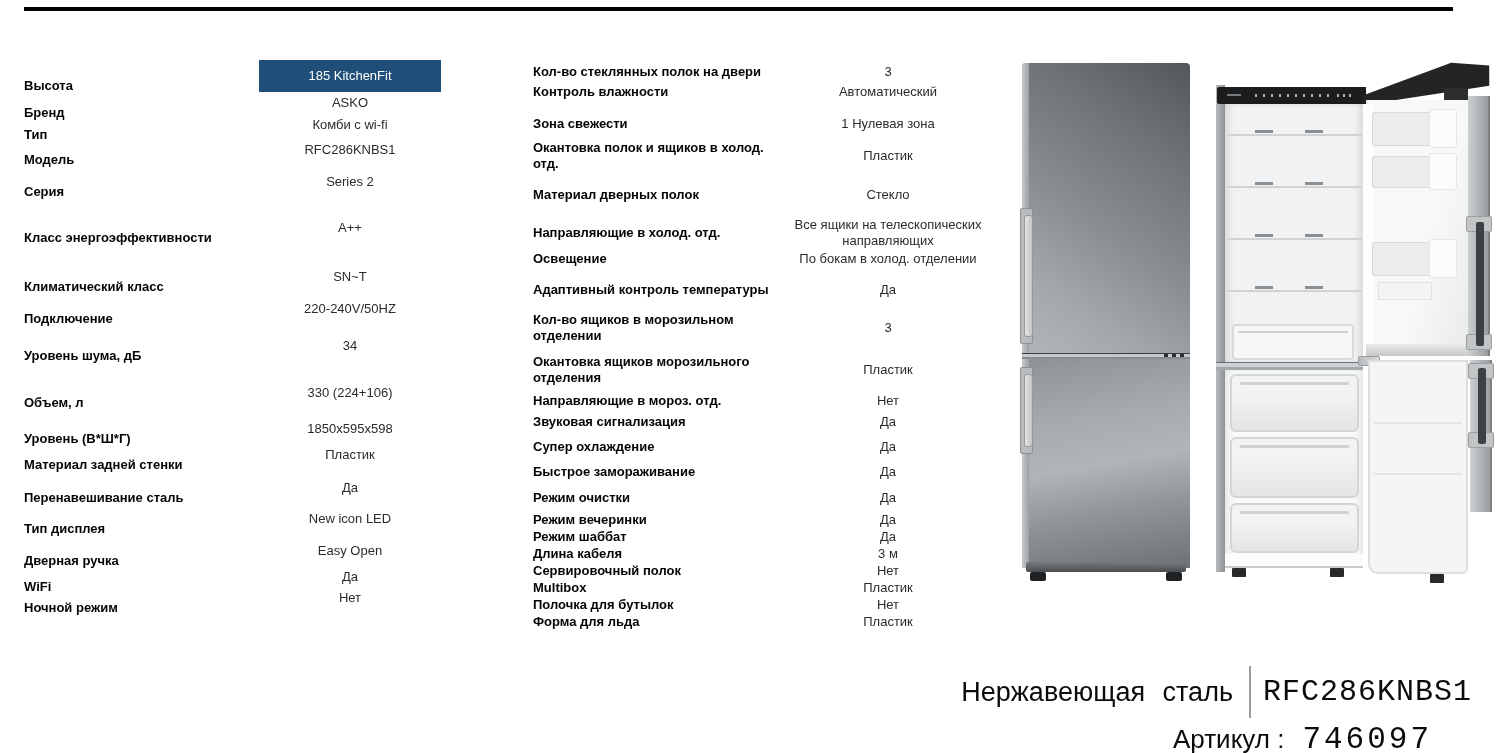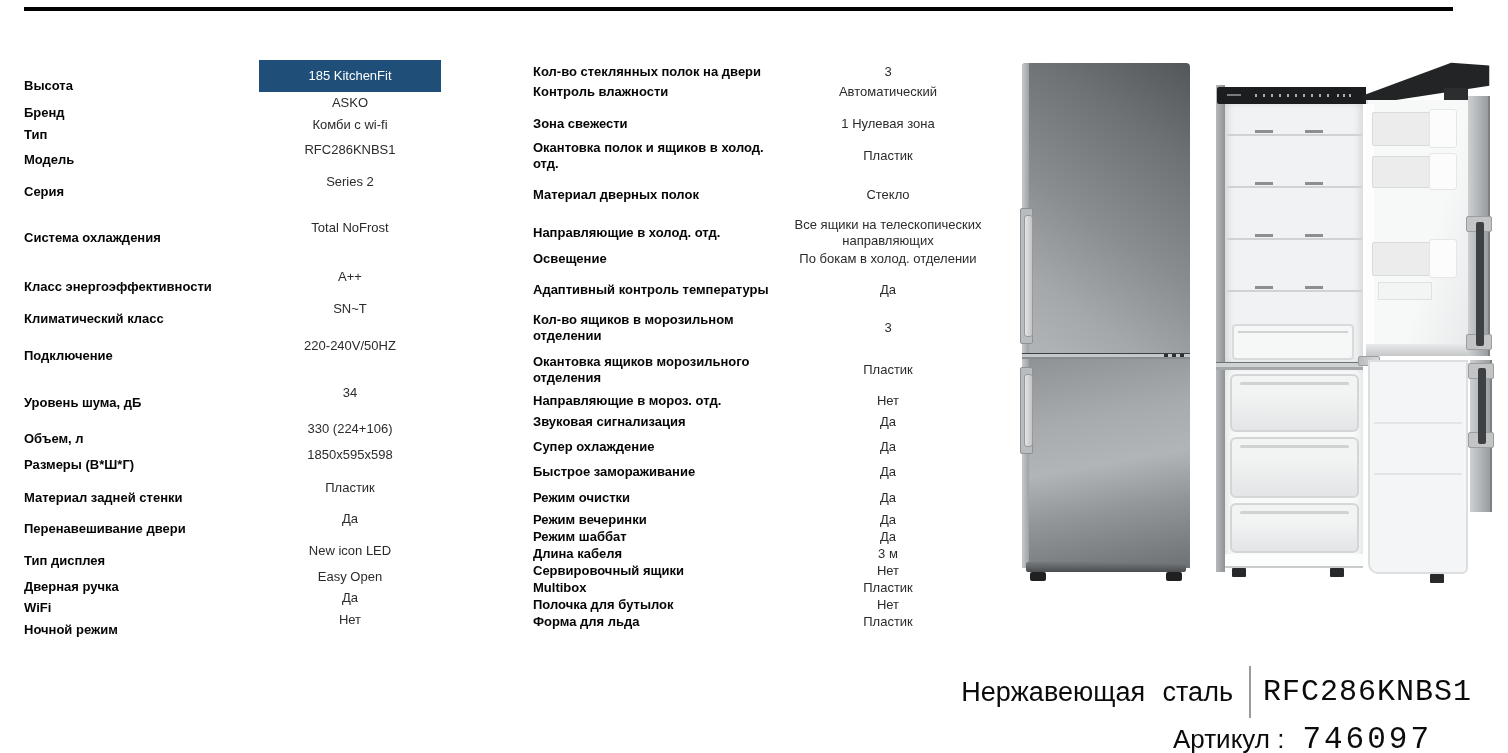--- a/index.html
+++ b/index.html
@@ -166,53 +166,49 @@
     </div>
     <div class="srow">
       <div class="slabel">Модель</div>
       <div class="sval">RFC286KNBS1</div>
     </div>
     <div class="srow">
       <div class="slabel">Серия</div>
       <div class="sval">Series 2</div>
     </div>
     <div class="srow">
-      <div class="slabel">Система охлаждения</div>
-      <div class="sval">Total NoFrost</div>
-    </div>
-    <div class="srow">
       <div class="slabel">Класс энергоэффективности</div>
       <div class="sval">A++</div>
     </div>
     <div class="srow">
       <div class="slabel">Климатический класс</div>
       <div class="sval">SN~T</div>
     </div>
     <div class="srow">
       <div class="slabel">Подключение</div>
       <div class="sval">220-240V/50HZ</div>
     </div>
     <div class="srow">
       <div class="slabel">Уровень шума, дБ</div>
       <div class="sval">34</div>
     </div>
     <div class="srow">
       <div class="slabel">Объем, л</div>
       <div class="sval">330 (224+106)</div>
     </div>
     <div class="srow">
-      <div class="slabel">Размеры (В*Ш*Г)</div>
+      <div class="slabel">Уровень (В*Ш*Г)</div>
       <div class="sval">1850x595x598</div>
     </div>
     <div class="srow">
       <div class="slabel">Материал задней стенки</div>
       <div class="sval">Пластик</div>
     </div>
     <div class="srow">
-      <div class="slabel">Перенавешивание двери</div>
+      <div class="slabel">Перенавешивание сталь</div>
       <div class="sval">Да</div>
     </div>
     <div class="srow">
       <div class="slabel">Тип дисплея</div>
       <div class="sval">New icon LED</div>
     </div>
     <div class="srow">
       <div class="slabel">Дверная ручка</div>
       <div class="sval">Easy Open</div>
     </div>
@@ -295,21 +291,21 @@
     </div>
     <div class="srow">
       <div class="slabel">Режим шаббат</div>
       <div class="sval">Да</div>
     </div>
     <div class="srow">
       <div class="slabel">Длина кабеля</div>
       <div class="sval">3 м</div>
     </div>
     <div class="srow">
-      <div class="slabel">Сервировочный ящики</div>
+      <div class="slabel">Сервировочный полок</div>
       <div class="sval">Нет</div>
     </div>
     <div class="srow">
       <div class="slabel">Multibox</div>
       <div class="sval">Пластик</div>
     </div>
     <div class="srow">
       <div class="slabel">Полочка для бутылок</div>
       <div class="sval">Нет</div>
     </div>

